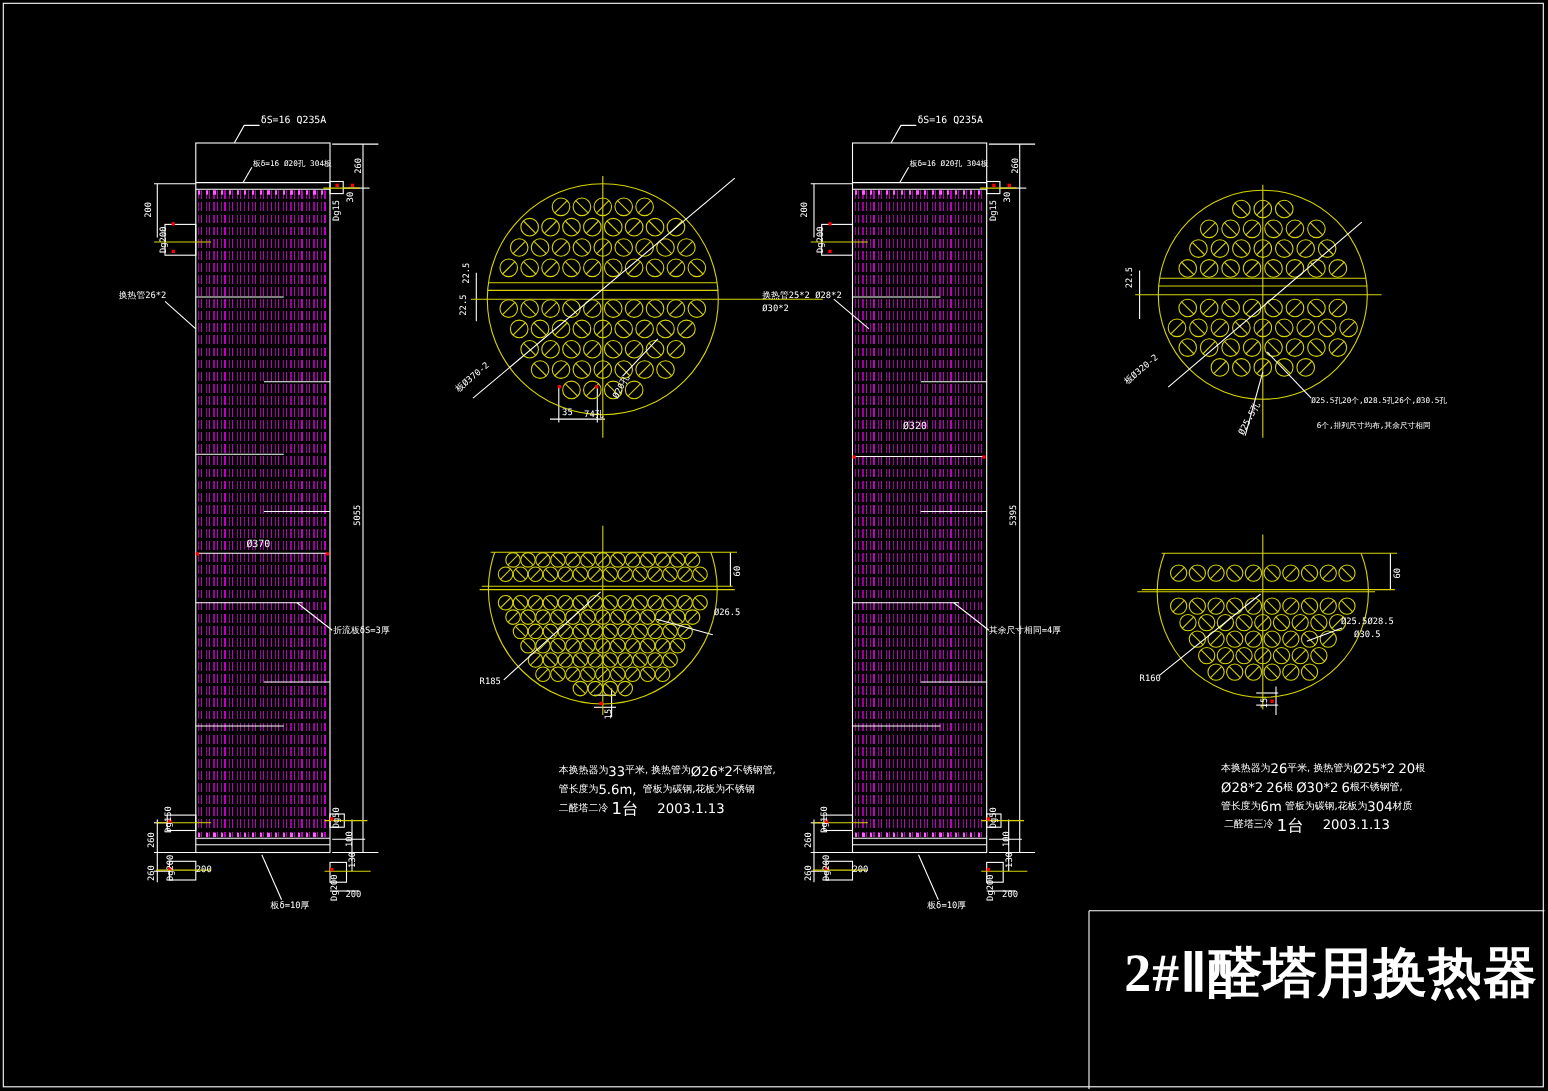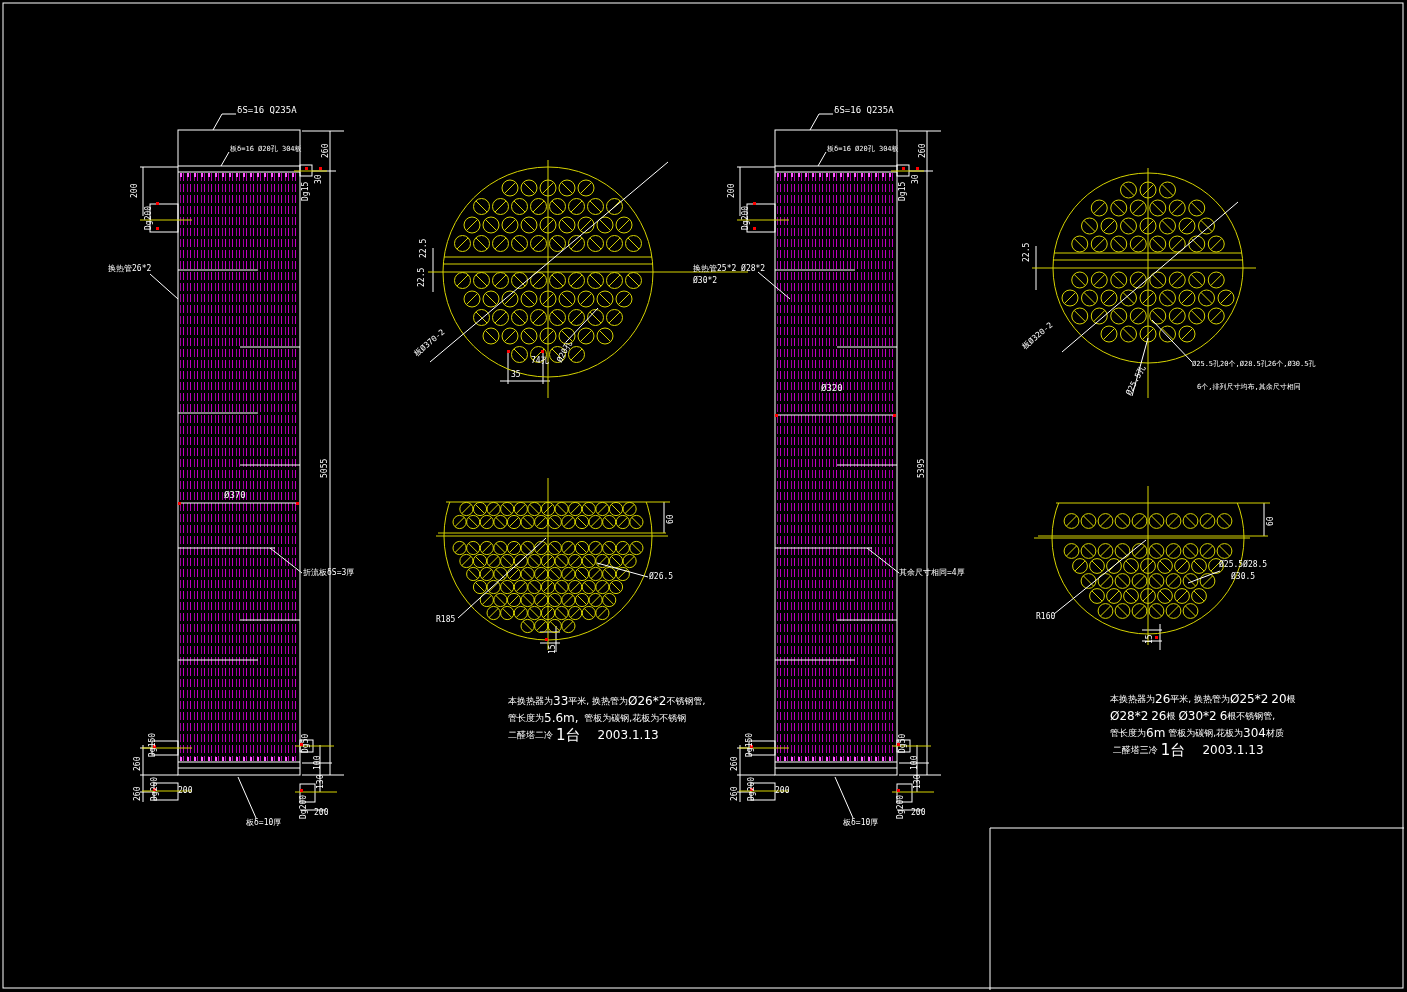--- a/index.html
+++ b/index.html
@@ -810,25 +810,25 @@
   <div class="lbl rot" style="left:911px;top:770px">100</div>
   <div class="lbl rot" style="left:914px;top:789px">130</div>
   <div class="lbl rot" style="left:897px;top:819px">Dg200</div>
   <div class="lbl s8" style="left:911px;top:809px">200</div>
   <div class="lbl s8" style="left:843px;top:819px">板δ=10厚</div>
 
   <div class="lbl rot" style="left:420px;top:258px">22.5</div>
   <div class="lbl rot" style="left:418px;top:287px">22.5</div>
   <div class="lbl rot40" style="left:413px;top:352px">板Ø370-2</div>
   <div class="lbl rot62" style="left:556px;top:360px">Ø20孔</div>
-  <div class="lbl s8" style="left:531px;top:357px">74孔</div>
+  <div class="lbl s8" style="left:531px;top:373px">74孔</div>
   <div class="lbl s8" style="left:511px;top:371px">35</div>
 
   <div class="lbl rot" style="left:667px;top:524px">60</div>
-  <div class="lbl s8" style="left:649px;top:573px">Ø26.5</div>
+  <div class="lbl s8" style="left:649px;top:553px">Ø26.5</div>
   <div class="lbl s8" style="left:436px;top:616px">R185</div>
   <div class="lbl rot" style="left:549px;top:654px">15</div>
 
   <div class="lbl rot" style="left:1023px;top:262px">22.5</div>
   <div class="lbl rot40" style="left:1021px;top:345px">板Ø320-2</div>
   <div class="lbl rot62" style="left:1125px;top:393px">Ø25.5孔</div>
   <div class="lbl s7" style="left:1192px;top:361px">Ø25.5孔20个,Ø28.5孔26个,Ø30.5孔</div>
   <div class="lbl s7" style="left:1197px;top:384px">6个,排列尺寸均布,其余尺寸相同</div>
 
   <div class="lbl rot" style="left:1267px;top:526px">60</div>
@@ -842,14 +842,15 @@
     <div class="rich"><span class="seg-s">管长度为</span><span class="seg-b">5.6m,</span><span class="seg-s">  管板为碳钢,花板为不锈钢</span></div>
     <div class="rich"><span class="seg-s">二醛塔二冷 </span><span class="seg-m">1台</span><span class="seg-s">      </span><span class="seg-b">2003.1.13</span></div>
   </div>
   <div class="note" style="left:1110px;top:691px">
     <div class="rich"><span class="seg-s">本换热器为</span><span class="seg-b">26</span><span class="seg-s">平米, 换热管为</span><span class="seg-b">Ø25*2</span><span class="seg-s"> </span><span class="seg-b">20</span><span class="seg-s">根</span></div>
     <div class="rich"><span class="seg-b">Ø28*2</span><span class="seg-s"> </span><span class="seg-b">26</span><span class="seg-s">根 </span><span class="seg-b">Ø30*2</span><span class="seg-s"> </span><span class="seg-b">6</span><span class="seg-s">根不锈钢管,</span></div>
     <div class="rich"><span class="seg-s">管长度为</span><span class="seg-b">6m</span><span class="seg-s"> 管板为碳钢,花板为</span><span class="seg-b">304</span><span class="seg-s">材质</span></div>
     <div class="rich"><span class="seg-s"> 二醛塔三冷 </span><span class="seg-m">1台</span><span class="seg-s">      </span><span class="seg-b">2003.1.13</span></div>
   </div>
 
+  <div class="title" style="left:1022px;top:852px">2#Ⅱ醛塔用换热器</div>
 
 </div>
 
 </body></html>

